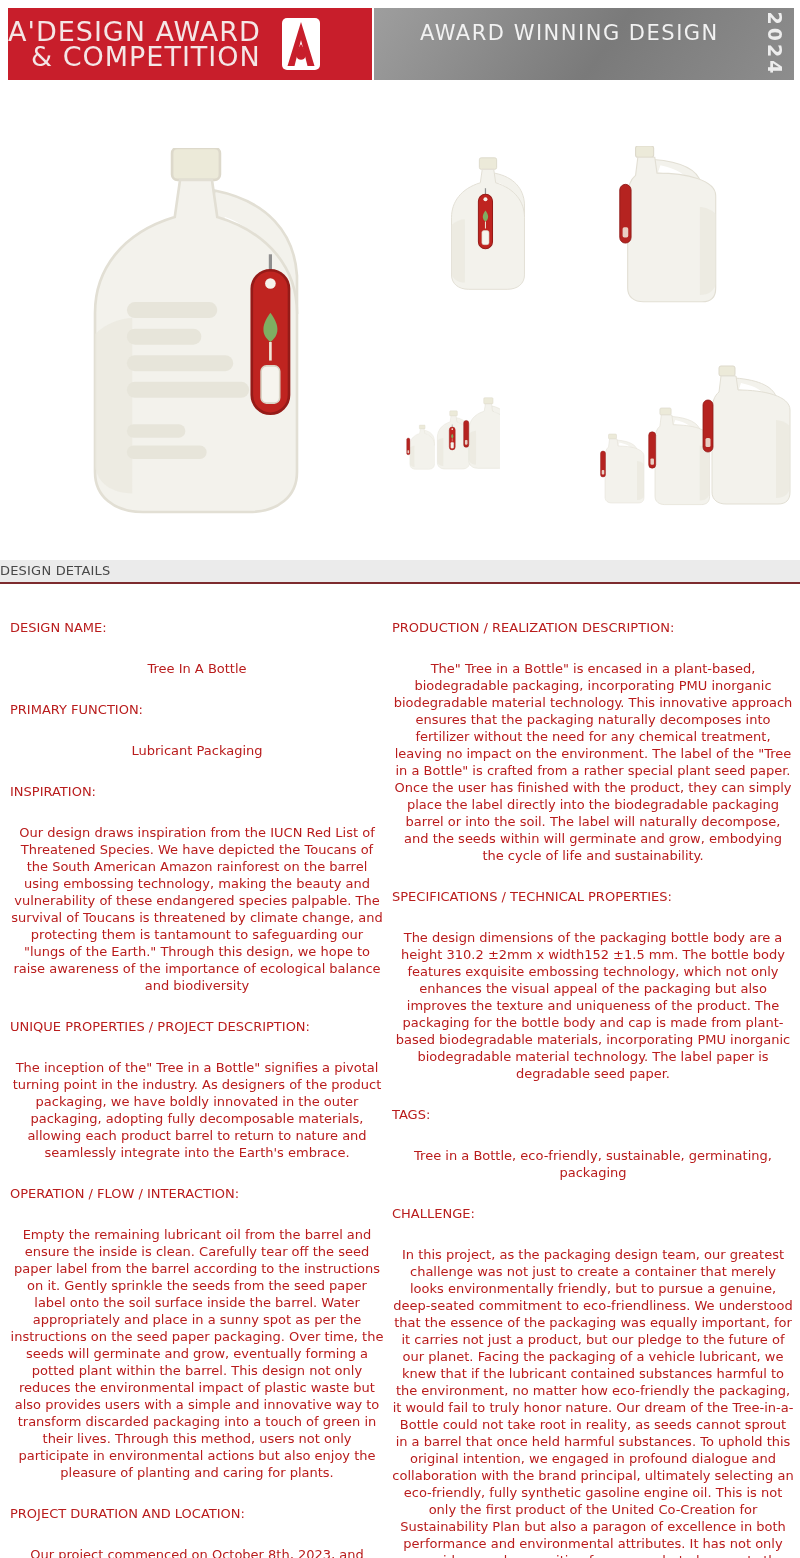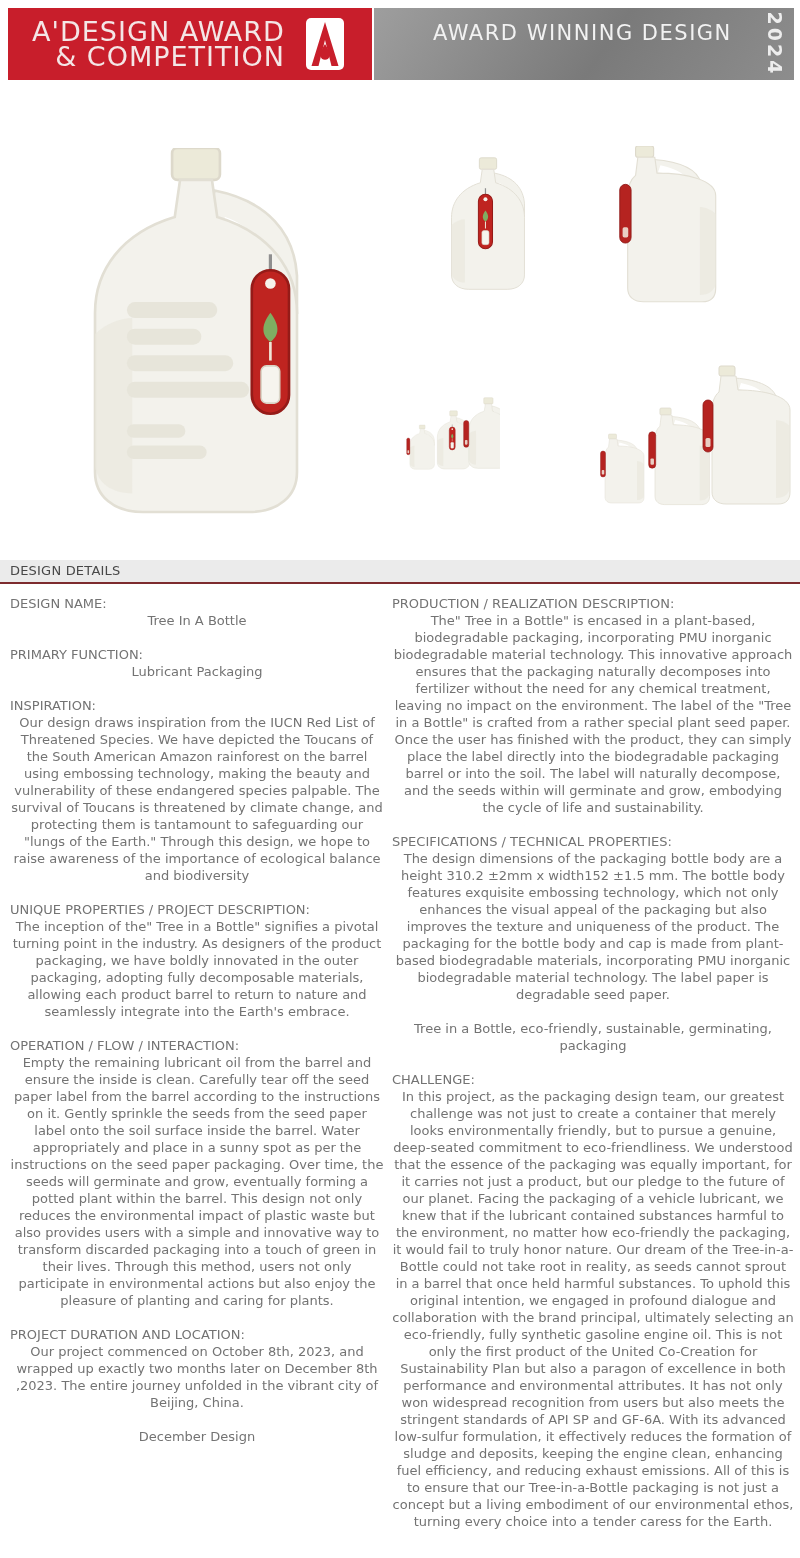--- a/index.html
+++ b/index.html
@@ -5,36 +5,36 @@
   html,body{margin:0;padding:0;}
   body{
     width:800px;height:1558px;position:relative;background:#ffffff;
     font-family:"DejaVu Sans","Liberation Sans",sans-serif;
     color:#4f4f4f;overflow:hidden;
   }
   
   .banner{position:absolute;top:8px;left:8px;width:786px;height:72px;}
   .banner-red{
     position:absolute;left:0;top:0;width:364px;height:72px;background:#c81e2b;
-    display:flex;align-items:center;justify-content:center;gap:15px;
+    display:flex;align-items:center;justify-content:flex-start;gap:15px;
   }
   .brand-text{
     text-align:right;color:#f4e6e6;font-size:27px;line-height:25px;
     letter-spacing:1px;white-space:nowrap;margin-right:6px;font-weight:400;
   }
   .logo-box{
     width:38px;height:52px;background:#ffffff;border-radius:5px;
     margin-right:4px;flex:0 0 auto;display:flex;align-items:center;justify-content:center;
   }
   .banner-gray{
     position:absolute;left:366px;top:0;width:420px;height:72px;
     background:linear-gradient(125deg,#9e9e9e 0%,#7a7a7a 55%,#8d8d8d 100%);
     color:#ffffff;
   }
-  .award-lines{position:absolute;left:59px;top:12px;}
+  .award-lines{position:absolute;left:46px;top:12px;}
   .award-line1{font-size:21px;letter-spacing:1.5px;line-height:26px;color:#f2f2f2;}
   .award-line2{font-size:24px;letter-spacing:1px;line-height:28px;font-weight:bold;color:#ffffff;}
   .year-vert{
     position:absolute;right:8px;top:50%;transform:translateY(-50%);
     writing-mode:vertical-rl;font-size:19px;font-weight:bold;color:#ededed;
     letter-spacing:3px;
   }
   
   .gallery{position:absolute;left:0;top:96px;width:800px;height:450px;background:#ffffff;}
   .ph{position:absolute;}
@@ -43,29 +43,29 @@
   .ph-front{left:440px;top:52px;width:96px;height:154px;}
   .ph-side{left:612px;top:50px;width:116px;height:158px;}
   .ph-sizes{left:404px;top:276px;width:96px;height:102px;}
   .ph-persp{left:596px;top:240px;width:202px;height:180px;}
   
   .details-bar{
     position:absolute;left:0;top:560px;width:800px;height:24px;background:#ebebeb;
     border-bottom:2px solid #7d2b2e;box-sizing:border-box;
   }
   .details-bar-label{
-    font-size:13px;line-height:22px;padding-left:10px;color:#484848;letter-spacing:0.2px;
+    font-size:13px;line-height:22px;color:#484848;letter-spacing:0.2px;
   }
   .content{
     position:absolute;left:10px;top:595px;width:784px;display:flex;gap:8px;
   }
   .col-left{width:374px;flex:0 0 auto;}
   .col-right{flex:1 1 auto;min-width:0;}
   .section{margin-bottom:17px;}
-  .sec-h,.sec-b{font-size:13px;line-height:17px;color:#737373;}
+  .sec-h,.sec-b{font-size:13px;line-height:17px;color:#b91c1c;margin-top:24px;}
   .sec-b{white-space:pre-line;text-align:center;}
 </style>
 </head>
 <body>
 
 <svg width="0" height="0" style="position:absolute" aria-hidden="true">
   <defs>
     <g id="jug-front">
       <rect x="41" y="0" width="18" height="12" rx="2" fill="#ecead f" style="fill:#ecead9" stroke="#ddd9cb" stroke-width="1"></rect>
       <path d="M57 16 C77 20 87 32 88 48 L88 62 L75 62 C74 46 67 36 53 31 Z" fill="#f3f2ec" stroke="#e2dfd4" stroke-width="1"></path>
@@ -220,20 +220,21 @@
   <div class="col-right">
     <div class="section">
       <div class="sec-h">PRODUCTION / REALIZATION DESCRIPTION:</div>
       <div class="sec-b">The" Tree in a Bottle" is encased in a plant-based, biodegradable packaging, incorporating PMU inorganic biodegradable material technology. This innovative approach ensures that the packaging naturally decomposes into fertilizer without the need for any chemical treatment, leaving no impact on the environment. The label of the "Tree in a Bottle" is crafted from a rather special plant seed paper. Once the user has finished with the product, they can simply place the label directly into the biodegradable packaging barrel or into the soil. The label will naturally decompose, and the seeds within will germinate and grow, embodying the cycle of life and sustainability.</div>
     </div>
     <div class="section">
       <div class="sec-h">SPECIFICATIONS / TECHNICAL PROPERTIES:</div>
       <div class="sec-b">The design dimensions of the packaging bottle body are a height 310.2 ±2mm x width152 ±1.5 mm. The bottle body features exquisite embossing technology, which not only enhances the visual appeal of the packaging but also improves the texture and uniqueness of the product. The packaging for the bottle body and cap is made from plant-based biodegradable materials, incorporating PMU inorganic biodegradable material technology. The label paper is degradable seed paper.</div>
     </div>
     <div class="section">
+      <div class="sec-h">TAGS:</div>
       <div class="sec-b">Tree in a Bottle, eco-friendly, sustainable, germinating, packaging</div>
     </div>
     <div class="section">
       <div class="sec-h">CHALLENGE:</div>
       <div class="sec-b">In this project, as the packaging design team, our greatest challenge was not just to create a container that merely looks environmentally friendly, but to pursue a genuine, deep-seated commitment to eco-friendliness. We understood that the essence of the packaging was equally important, for it carries not just a product, but our pledge to the future of our planet. Facing the packaging of a vehicle lubricant, we knew that if the lubricant contained substances harmful to the environment, no matter how eco-friendly the packaging, it would fail to truly honor nature. Our dream of the Tree-in-a-Bottle could not take root in reality, as seeds cannot sprout in a barrel that once held harmful substances. To uphold this original intention, we engaged in profound dialogue and collaboration with the brand principal, ultimately selecting an eco-friendly, fully synthetic gasoline engine oil. This is not only the first product of the United Co-Creation for Sustainability Plan but also a paragon of excellence in both performance and environmental attributes. It has not only won widespread recognition from users but also meets the stringent standards of API SP and GF-6A. With its advanced low-sulfur formulation, it effectively reduces the formation of sludge and deposits, keeping the engine clean, enhancing fuel efficiency, and reducing exhaust emissions. All of this is to ensure that our Tree-in-a-Bottle packaging is not just a concept but a living embodiment of our environmental ethos, turning every choice into a tender caress for the Earth.</div>
     </div>
   </div>
 </div>
 
 </body></html>

